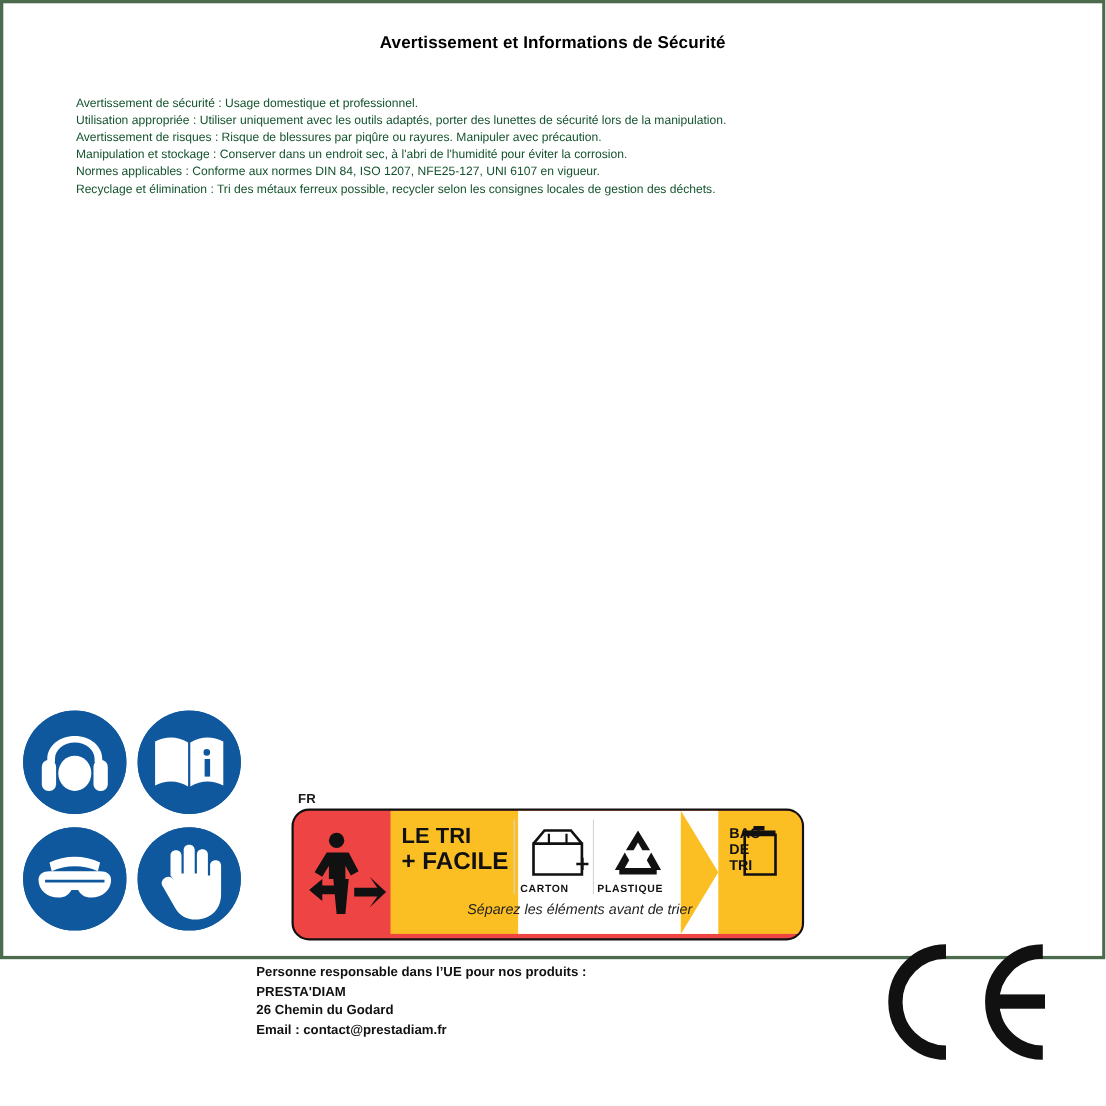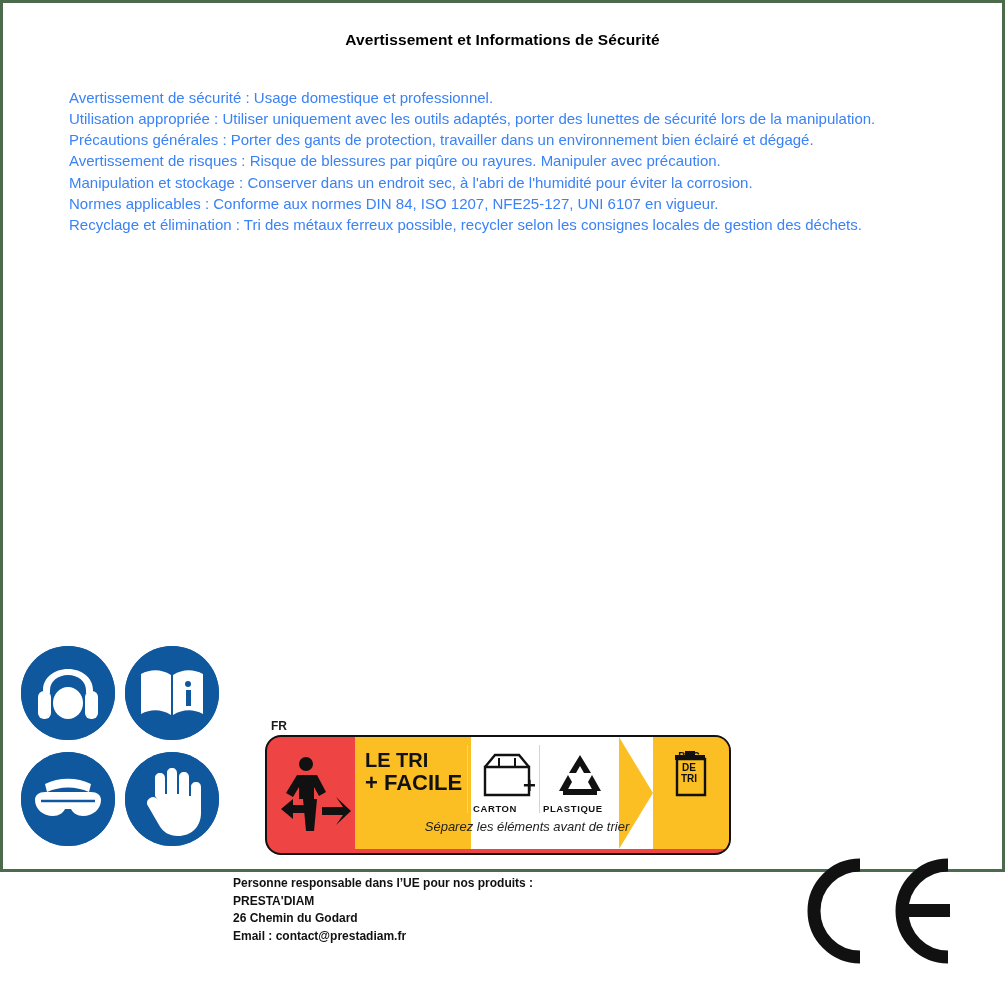--- a/index.html
+++ b/index.html
@@ -24,23 +24,23 @@
   #title {
     text-align: center;
     font-size: 15.5px;
     font-weight: bold;
     color: #000;
     margin-top: 28px;
     letter-spacing: 0.1px;
   }
   #body-text {
     margin: 38px 58px 0 66px;
-    font-size: 15px;
+    font-size: 11px;
     line-height: 1.41;
-    color: #3b82f6;
+    color: #14532d;
   }
   #body-text p {
     margin: 0;
   }
 
   
   .picto-grid {
     position: absolute;
     left: 14px;
     bottom: 18px;
@@ -120,22 +120,21 @@
     font-weight: bold;
     font-size: 20px;
     line-height: 1.12;
   }
   .tri-text .l2 { font-size: 22px; }
   .bac-badge {
     position: absolute;
     left: 396px;
     top: 14px;
     width: 52px;
-    text-align: center;
-    font-size: 10px;
+    font-size: 13px;
     font-weight: bold;
     color: #111;
     line-height: 1.1;
   }
   .sep-line {
     position: absolute;
     left: 100px;
     top: 82px;
     width: 320px;
     text-align: center;
@@ -191,21 +190,20 @@
 </head>
 <body>
 
 <div id="page">
 
   <div id="title">Avertissement et Informations de Sécurité</div>
 
   <div id="body-text">
     <p>Avertissement de sécurité : Usage domestique et professionnel.</p>
     <p>Utilisation appropriée : Utiliser uniquement avec les outils adaptés, porter des lunettes de sécurité lors de la manipulation.</p>
-    <p>Précautions générales : Porter des gants de protection, travailler dans un environnement bien éclairé et dégagé.</p>
     <p>Avertissement de risques : Risque de blessures par piqûre ou rayures. Manipuler avec précaution.</p>
     <p>Manipulation et stockage : Conserver dans un endroit sec, à l'abri de l'humidité pour éviter la corrosion.</p>
     <p>Normes applicables : Conforme aux normes DIN 84, ISO 1207, NFE25-127, UNI 6107 en vigueur.</p>
     <p>Recyclage et élimination : Tri des métaux ferreux possible, recycler selon les consignes locales de gestion des déchets.</p>
   </div>
 
   <div class="picto-grid">
 
     <div class="picto tl">
       <svg width="94" height="94" viewBox="0 0 94 94" aria-hidden="true">

